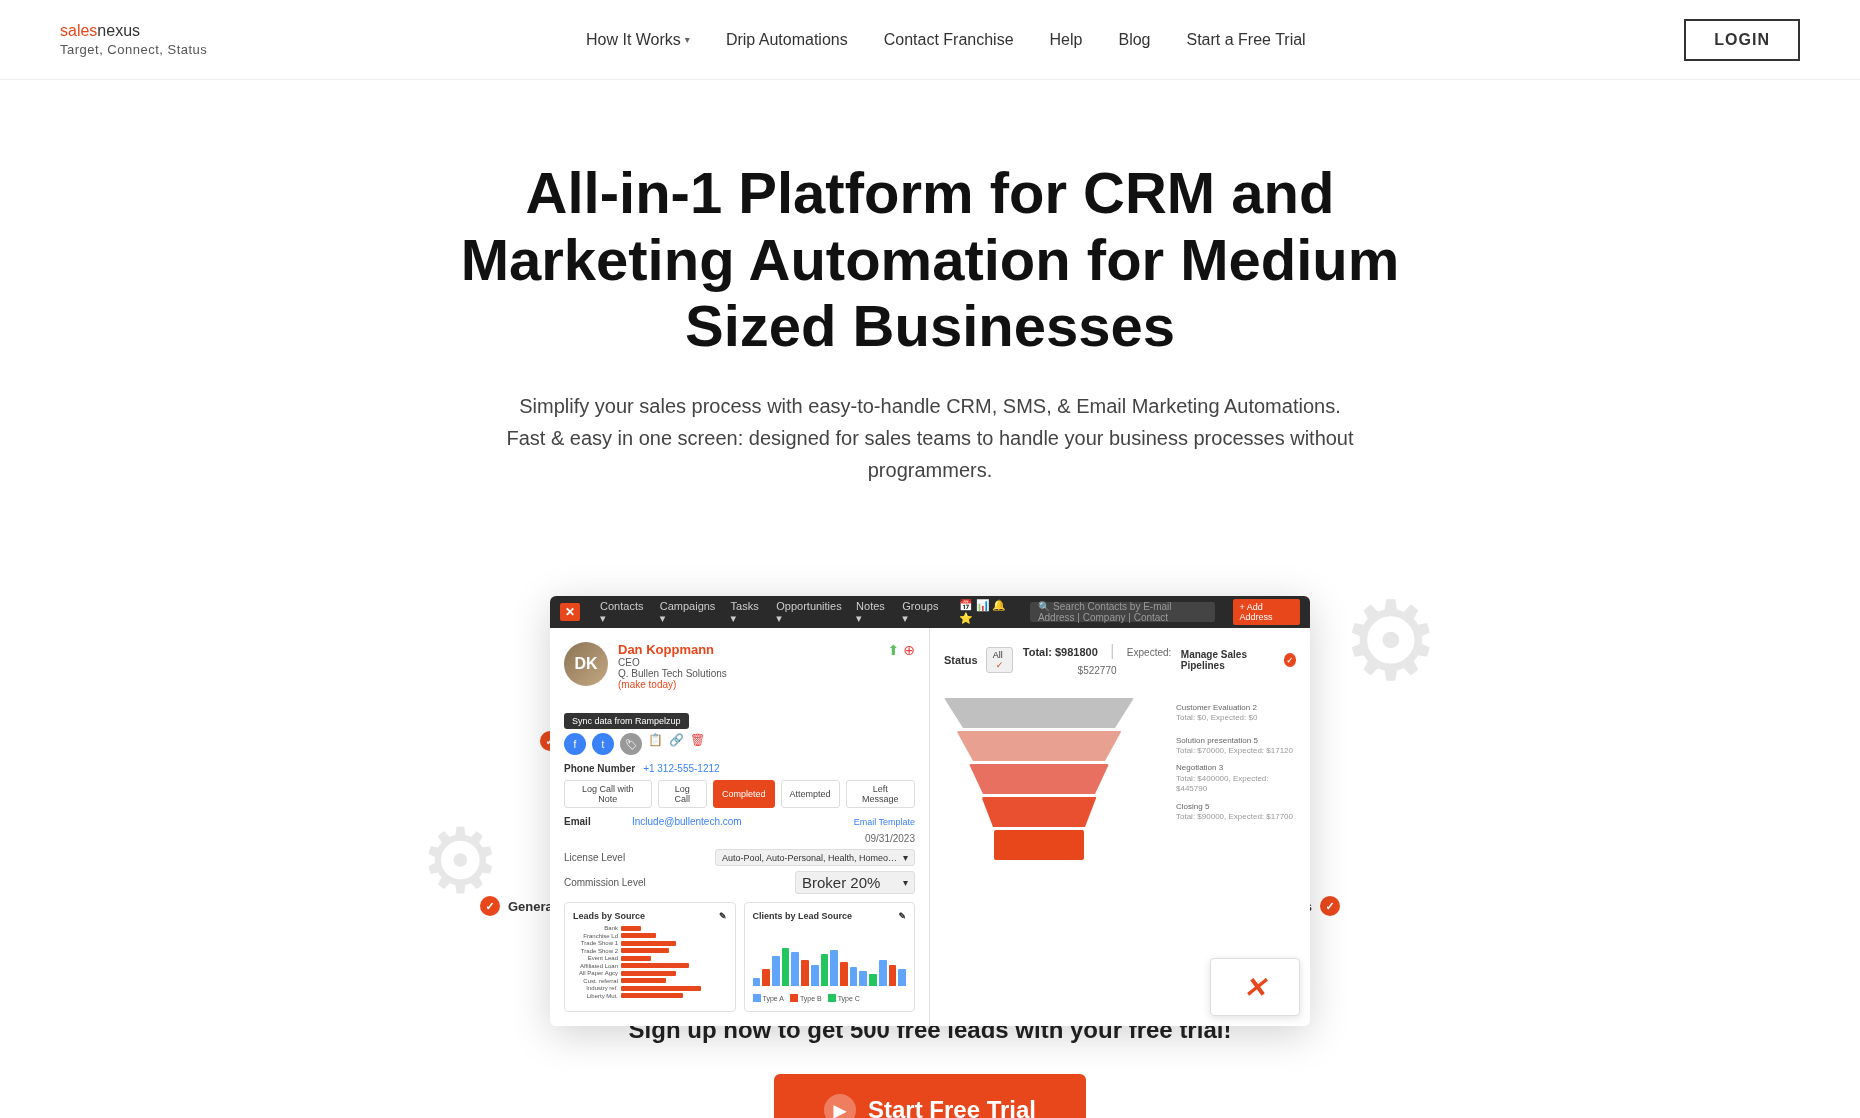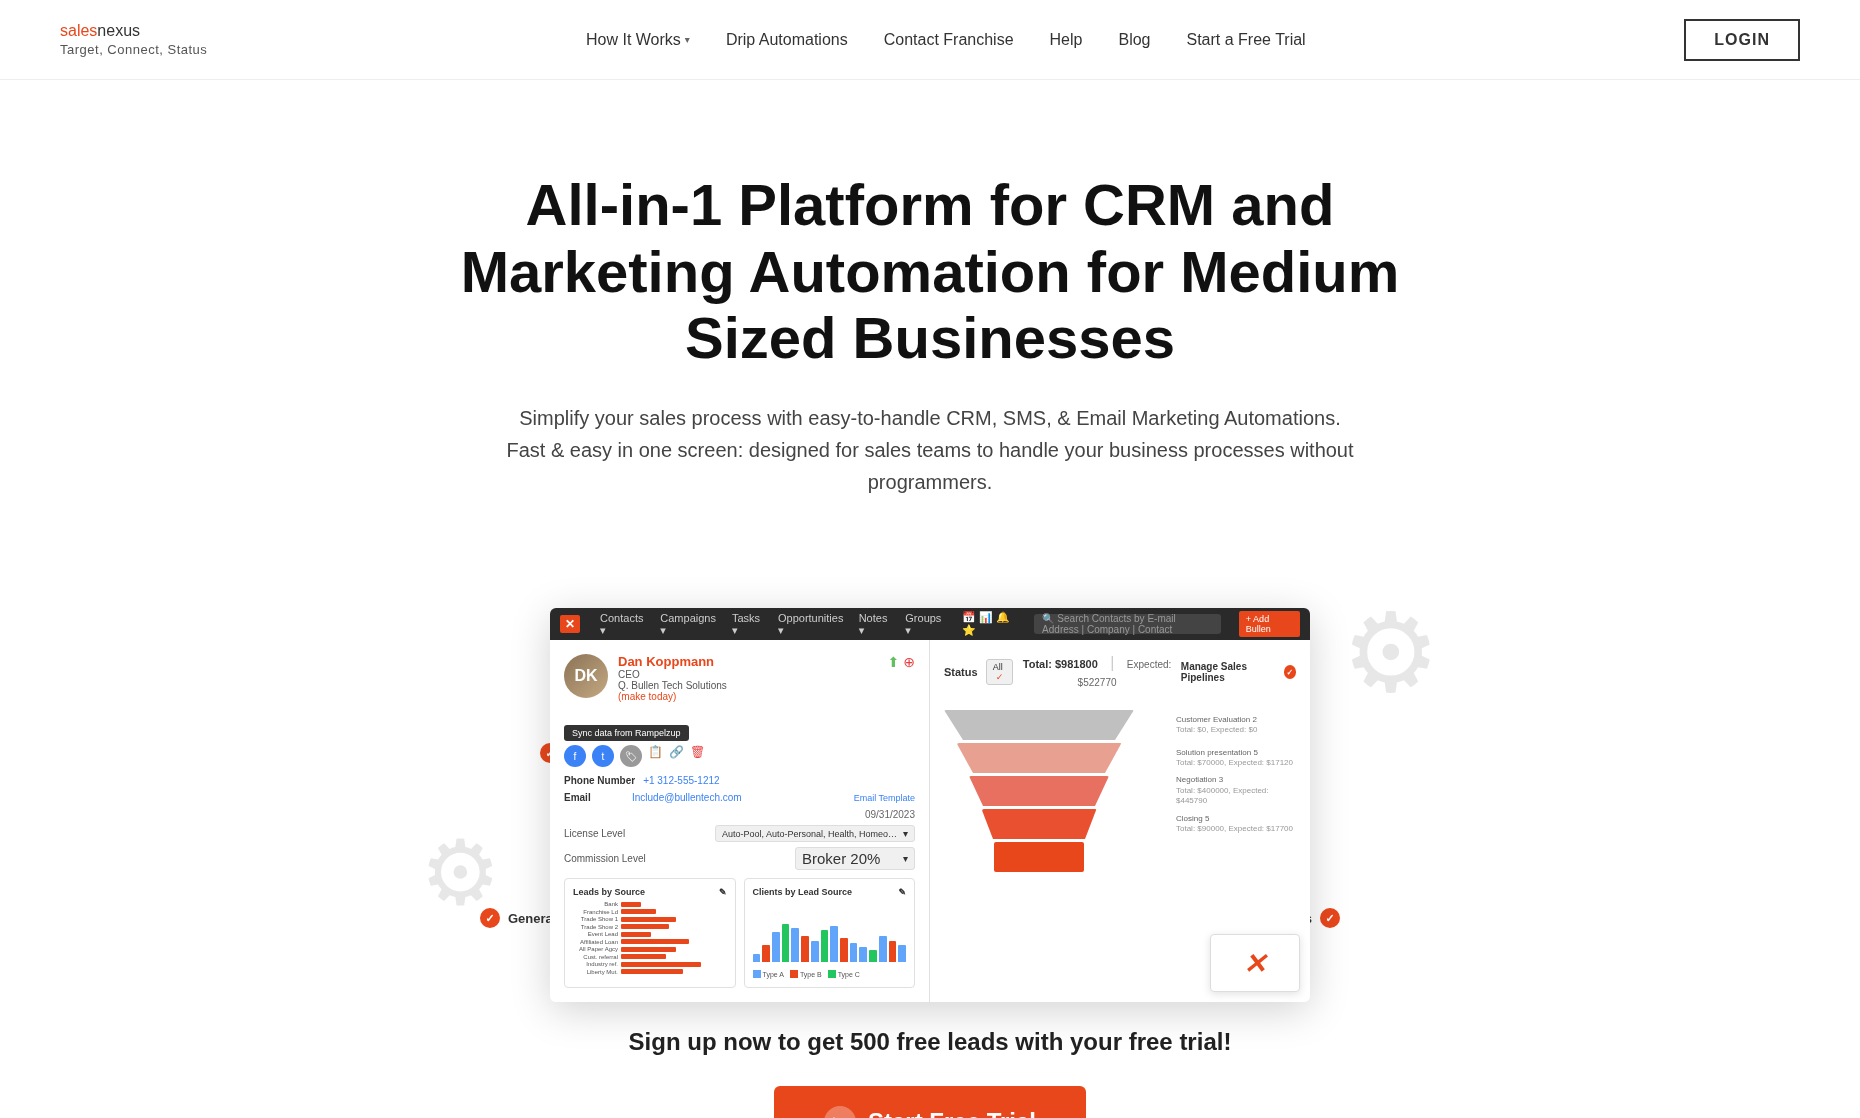--- a/index.html
+++ b/index.html
@@ -64,21 +64,21 @@
     .hero {
       text-align: center;
       padding: 80px 200px 40px;
     }
     .hero-title {
       font-size: 58px;
       font-weight: 900;
       line-height: 1.15;
       color: #111;
       max-width: 1000px;
-      margin: 12px auto 30px;
+      margin: 0 auto 30px;
     }
     .hero-subtitle {
       font-size: 20px;
       color: #444;
       max-width: 860px;
       margin: 0 auto 50px;
       line-height: 1.6;
     }
 
     
@@ -504,21 +504,21 @@
         <span class="crm-nav-item">Contacts ▾</span>
         <span class="crm-nav-item">Campaigns ▾</span>
         <span class="crm-nav-item">Tasks ▾</span>
         <span class="crm-nav-item">Opportunities ▾</span>
         <span class="crm-nav-item">Notes ▾</span>
         <span class="crm-nav-item">Groups ▾</span>
         <span style="color:#ccc;font-size:11px;margin-left:4px;">📅 📊 🔔 ⭐</span>
         <div class="crm-search-bar">
           <span class="crm-search-placeholder">🔍 Search Contacts by E-mail Address | Company | Contact</span>
         </div>
-        <span style="background:#e8471c;color:#fff;font-size:9px;padding:3px 7px;border-radius:2px;margin-left:6px;cursor:pointer;">+ Add Bullen</span>
+        <span style="background:#e8471c;color:#fff;font-size:9px;padding:3px 7px;border-radius:2px;margin-left:6px;cursor:pointer;">+ Add Address</span>
       </div>
 
       <div class="crm-body">
 
         <div class="crm-left">
 
           <div class="crm-contact-header">
             <div class="crm-avatar">DK</div>
             <div class="crm-contact-info">
               <div class="crm-contact-name">Dan Koppmann</div>
@@ -544,20 +544,27 @@
             <span style="font-size:12px;color:#999;cursor:pointer;">📋</span>
             <span style="font-size:12px;color:#999;cursor:pointer;">🔗</span>
             <span style="font-size:12px;color:#e84040;cursor:pointer;">🗑</span>
           </div>
 
           <div class="crm-field-row">
             <span class="crm-field-label">Phone Number</span>
             <span class="crm-field-value">+1 312-555-1212</span>
           </div>
 
+          <div class="crm-actions-row">
+            <button class="crm-action-btn">Log Call with Note</button>
+            <button class="crm-action-btn">Log Call</button>
+            <button class="crm-action-btn active">Completed</button>
+            <button class="crm-action-btn">Attempted</button>
+            <button class="crm-action-btn">Left Message</button>
+          </div>
 
           <div class="crm-field-row">
             <span class="crm-field-label">Email</span>
             <span class="crm-field-value">Include@bullentech.com</span>
             <span style="margin-left:auto;font-size:9px;color:#3b82f6;cursor:pointer;">Email Template</span>
           </div>
 
           <div class="crm-data-row">
             <span class="crm-data-label"></span>
             <span style="font-size:10px;color:#666;">09/31/2023</span>

